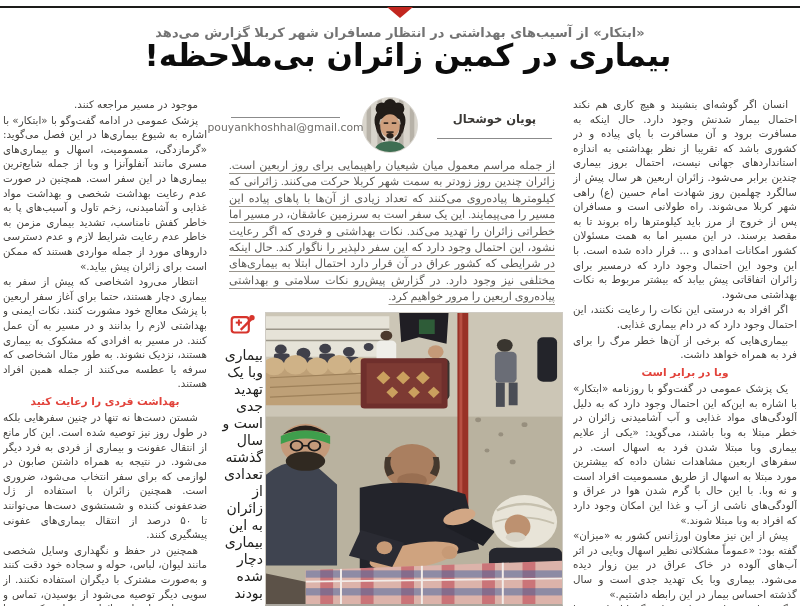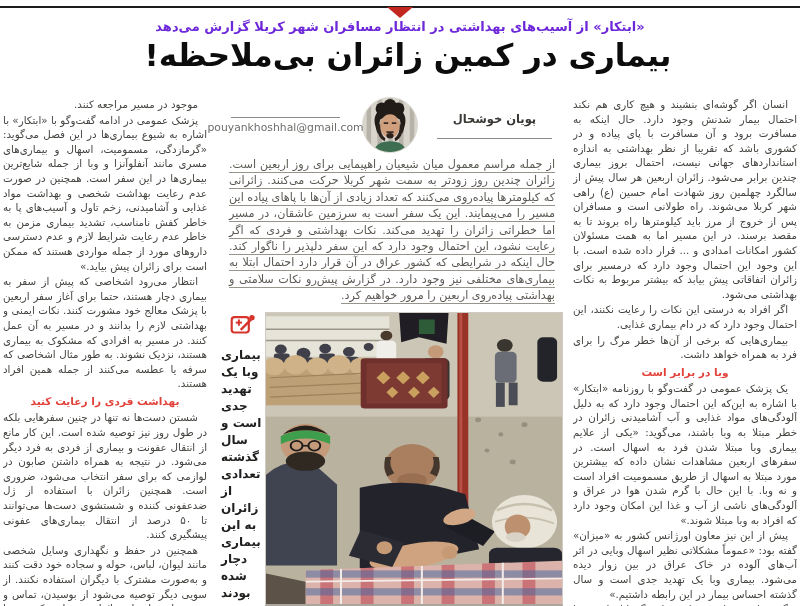--- a/index.html
+++ b/index.html
@@ -2,21 +2,21 @@
 <html lang="fa" dir="rtl"><head>
 <meta charset="utf-8">
 <style>
   html,body{margin:0;padding:0;background:#ffffff;}
   body{width:800px;height:606px;overflow:hidden;font-family:"DejaVu Sans",sans-serif;color:#45433f;}
   .page{position:relative;width:800px;height:606px;direction:rtl;background:#fff;}
 
   .top-rule{position:absolute;top:6px;left:0;right:0;border-top:2px solid #1d1c1a;}
   .triangle{position:absolute;top:7px;left:50%;transform:translateX(-50%);width:0;height:0;
     border-left:13px solid transparent;border-right:13px solid transparent;border-top:11px solid #c2261f;}
-  .kicker{position:absolute;top:19px;left:0;right:0;text-align:center;font-size:13px;font-weight:bold;color:#6d28d9;}
+  .kicker{position:absolute;top:25px;left:0;right:0;text-align:center;font-size:13px;font-weight:bold;color:#737373;}
   .headline{position:absolute;top:37px;left:16px;right:0;margin:0;text-align:center;
     font-size:31px;font-weight:bold;color:#0c0c0c;letter-spacing:-0.5px;}
 
   .content{position:absolute;top:97px;left:0;right:0;bottom:0;display:flex;gap:10px;padding:0 3px;}
   .col{font-size:10.3px;line-height:14.6px;text-align:justify;overflow:hidden;}
   .col-right{width:224px;flex:0 0 auto;}
   .col-left{width:204px;flex:0 0 auto;}
   .para{margin:0 0 1px 0;text-indent:9px;}
   .subhead{margin:3px 0 2px 0;text-align:center;font-size:10.6px;font-weight:bold;color:#e2423a;}
 
@@ -25,29 +25,29 @@
   .name-block,.email-block{flex:1;display:flex;flex-direction:column;align-items:center;min-width:0;}
   .author-name{font-size:11.5px;font-weight:bold;color:#3a3835;margin-bottom:12px;}
   .rule-r{width:84%;border-top:1.6px solid #8b8b8b;}
   .email-block{direction:ltr;}
   .rule-l{width:80%;border-top:1.6px solid #8b8b8b;margin-bottom:3px;}
   .author-email{font-size:10.8px;color:#6f6d69;text-decoration:none;}
   .avatar{width:54px;height:54px;border-radius:50%;overflow:hidden;border:1px solid #dcd9d3;flex:0 0 auto;margin:0 8px;background:#d9d5cc;}
   .avatar svg{display:block;width:100%;height:100%;}
 
   .lead{margin:4px 8px 5px 12px;font-size:11.2px;line-height:16.4px;color:#5b5954;text-align:justify;
-    text-decoration:underline;text-decoration-color:#98948c;text-underline-offset:3.5px;text-decoration-thickness:0.8px;}
+    text-decoration:underline;text-decoration-color:#98948c;text-underline-offset:3.5px;text-decoration-thickness:0.8px;font-family:Liberation Serif, serif;}
 
   .media-row{flex:1;display:flex;min-height:0;margin-top:2px;}
   .photo{margin:0;width:296px;flex:0 0 auto;border:1px solid #cfcbc3;border-bottom:2px solid #aaa69e;overflow:hidden;}
   .photo svg{display:block;width:100%;height:100%;}
   .quote-strip{flex:1;display:flex;flex-direction:column;align-items:center;justify-content:flex-end;padding:0 2px 4px 4px;min-width:0;}
   .quote-icon{margin-bottom:10px;}
   .quote-icon svg{display:block;width:27px;height:27px;}
-  .quote-text{margin:0;font-weight:bold;font-size:12px;line-height:17px;text-align:left;color:#20201e;}
+  .quote-text{margin:0;font-weight:normal;font-size:14px;line-height:17px;text-align:right;color:#20201e;}
 </style>
 </head>
 <body>
 
 <div class="page">
 
   <div class="top-rule"></div>
   <div class="triangle"></div>
   <div class="kicker">«ابتکار» از آسیب‌های بهداشتی در انتظار مسافران شهر کربلا گزارش می‌دهد</div>
   <h1 class="headline">بیماری در کمین زائران بی‌ملاحظه!</h1>

